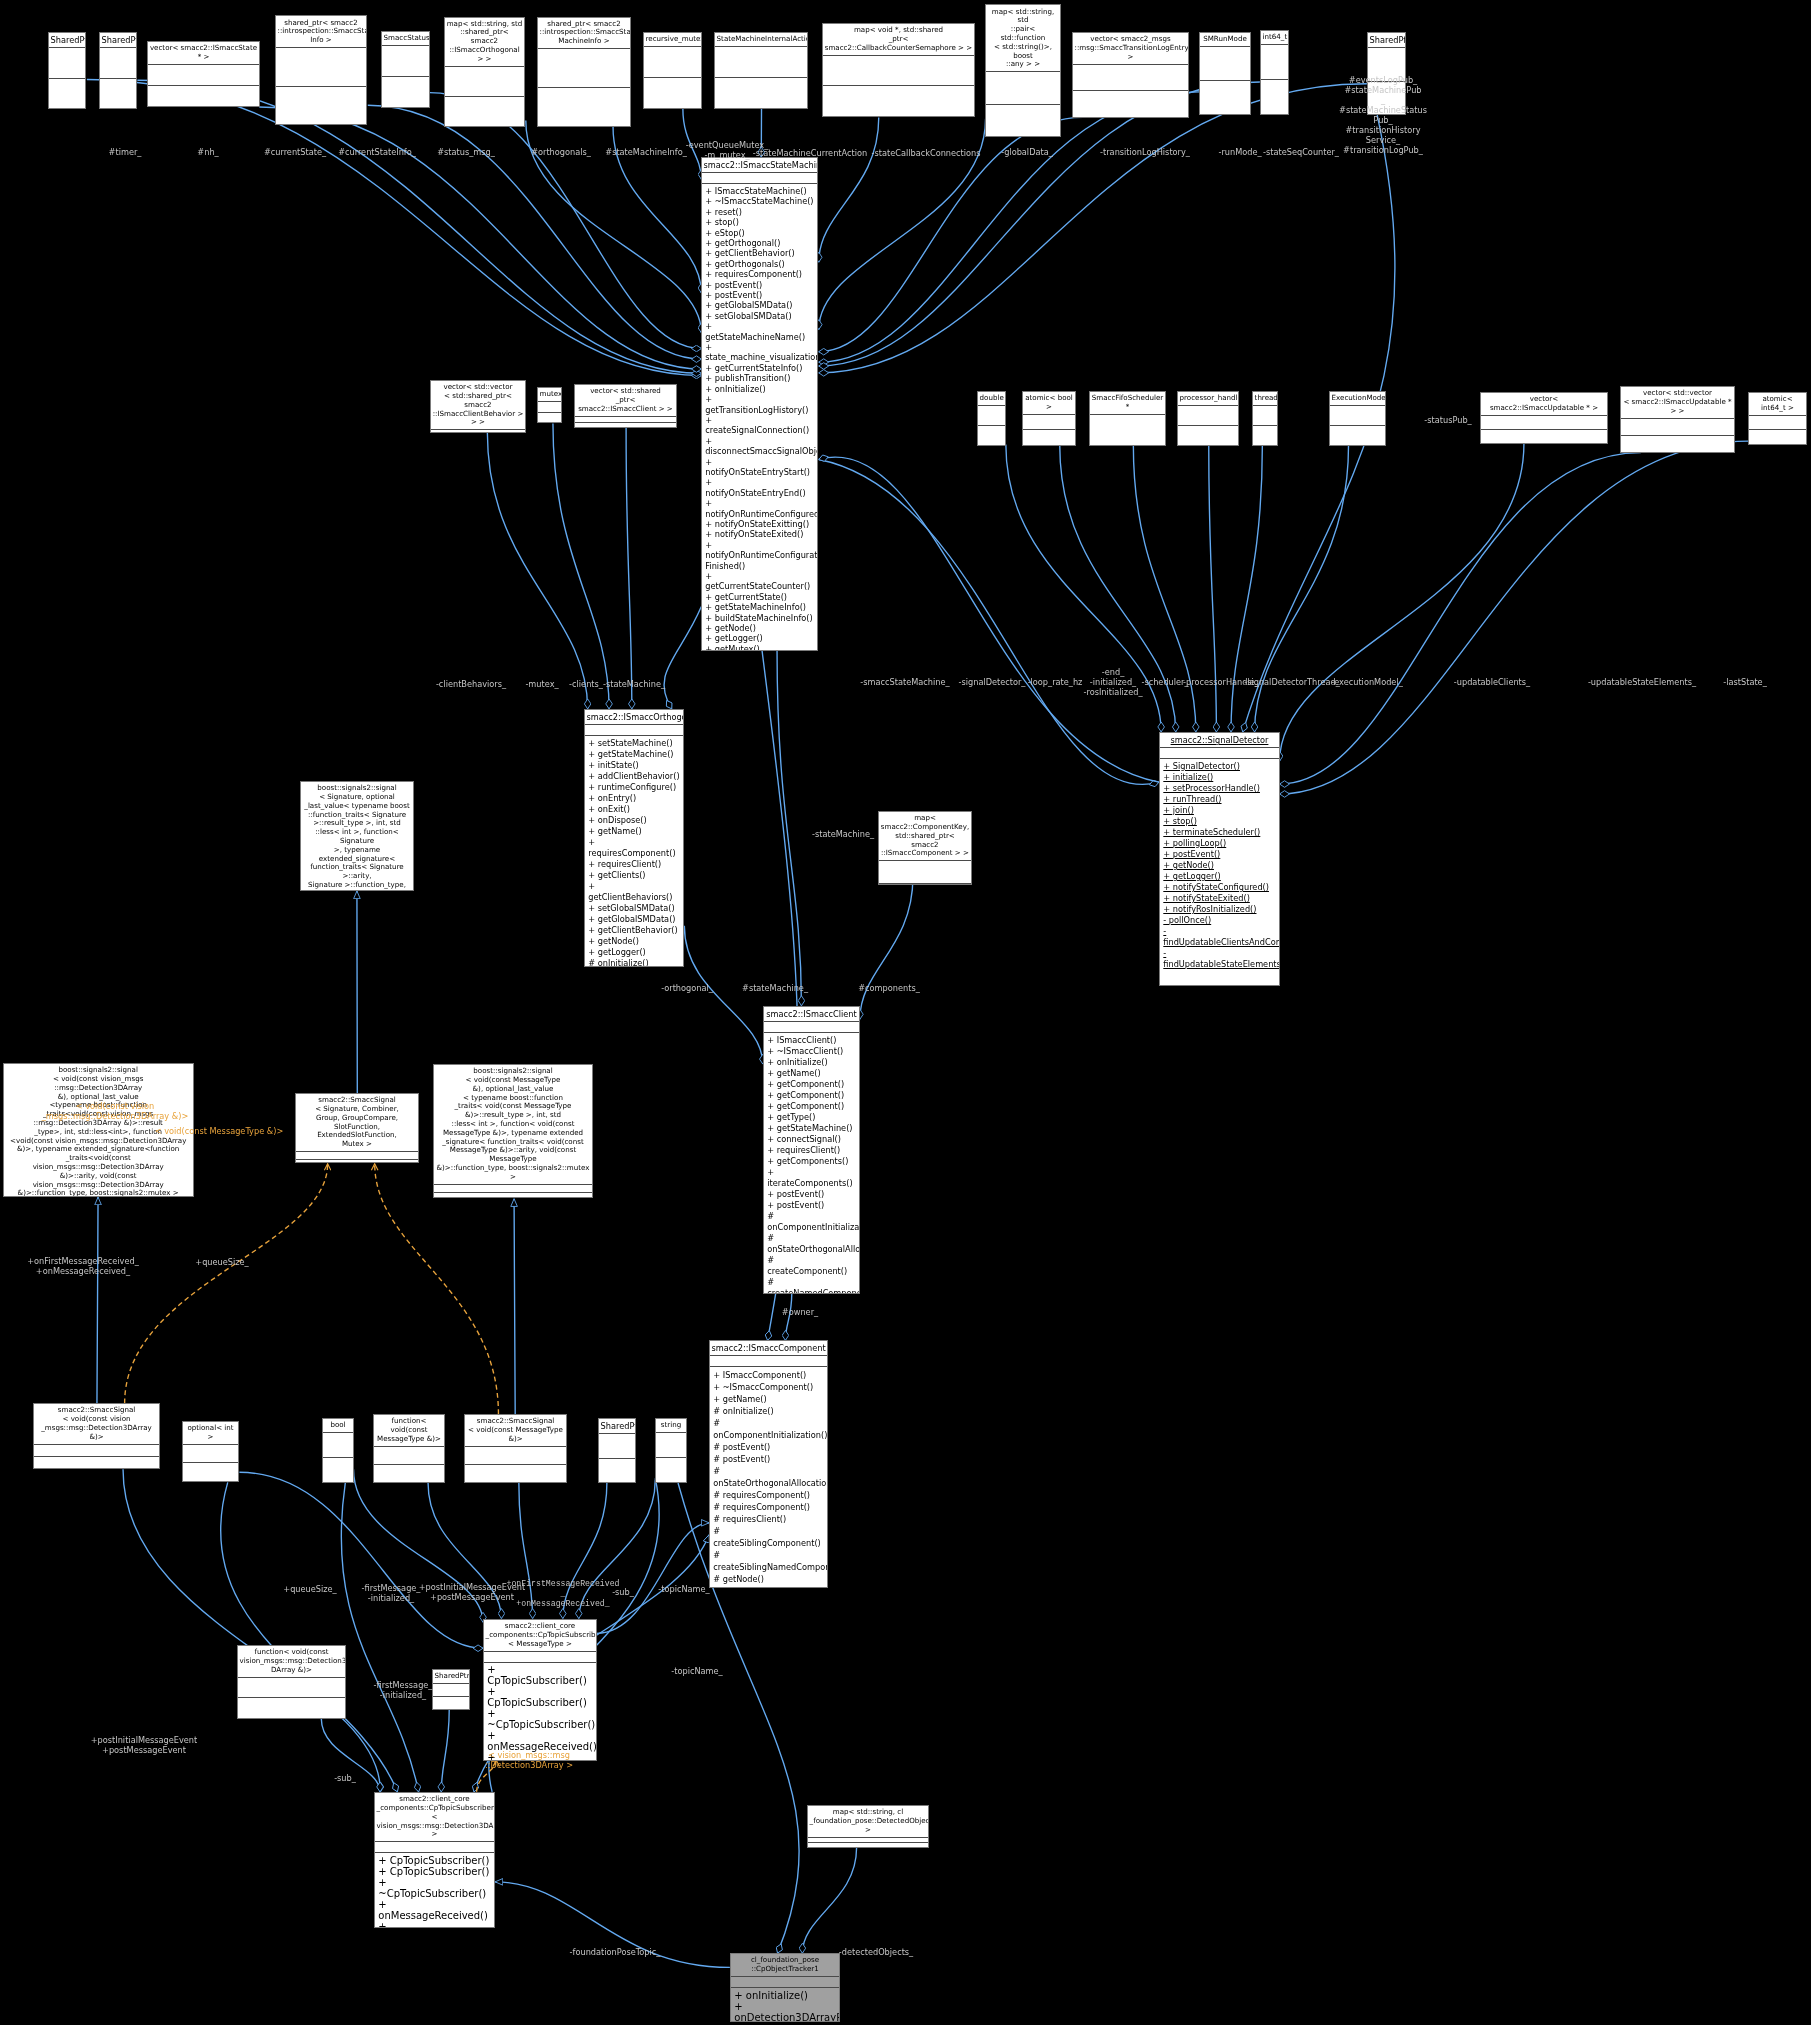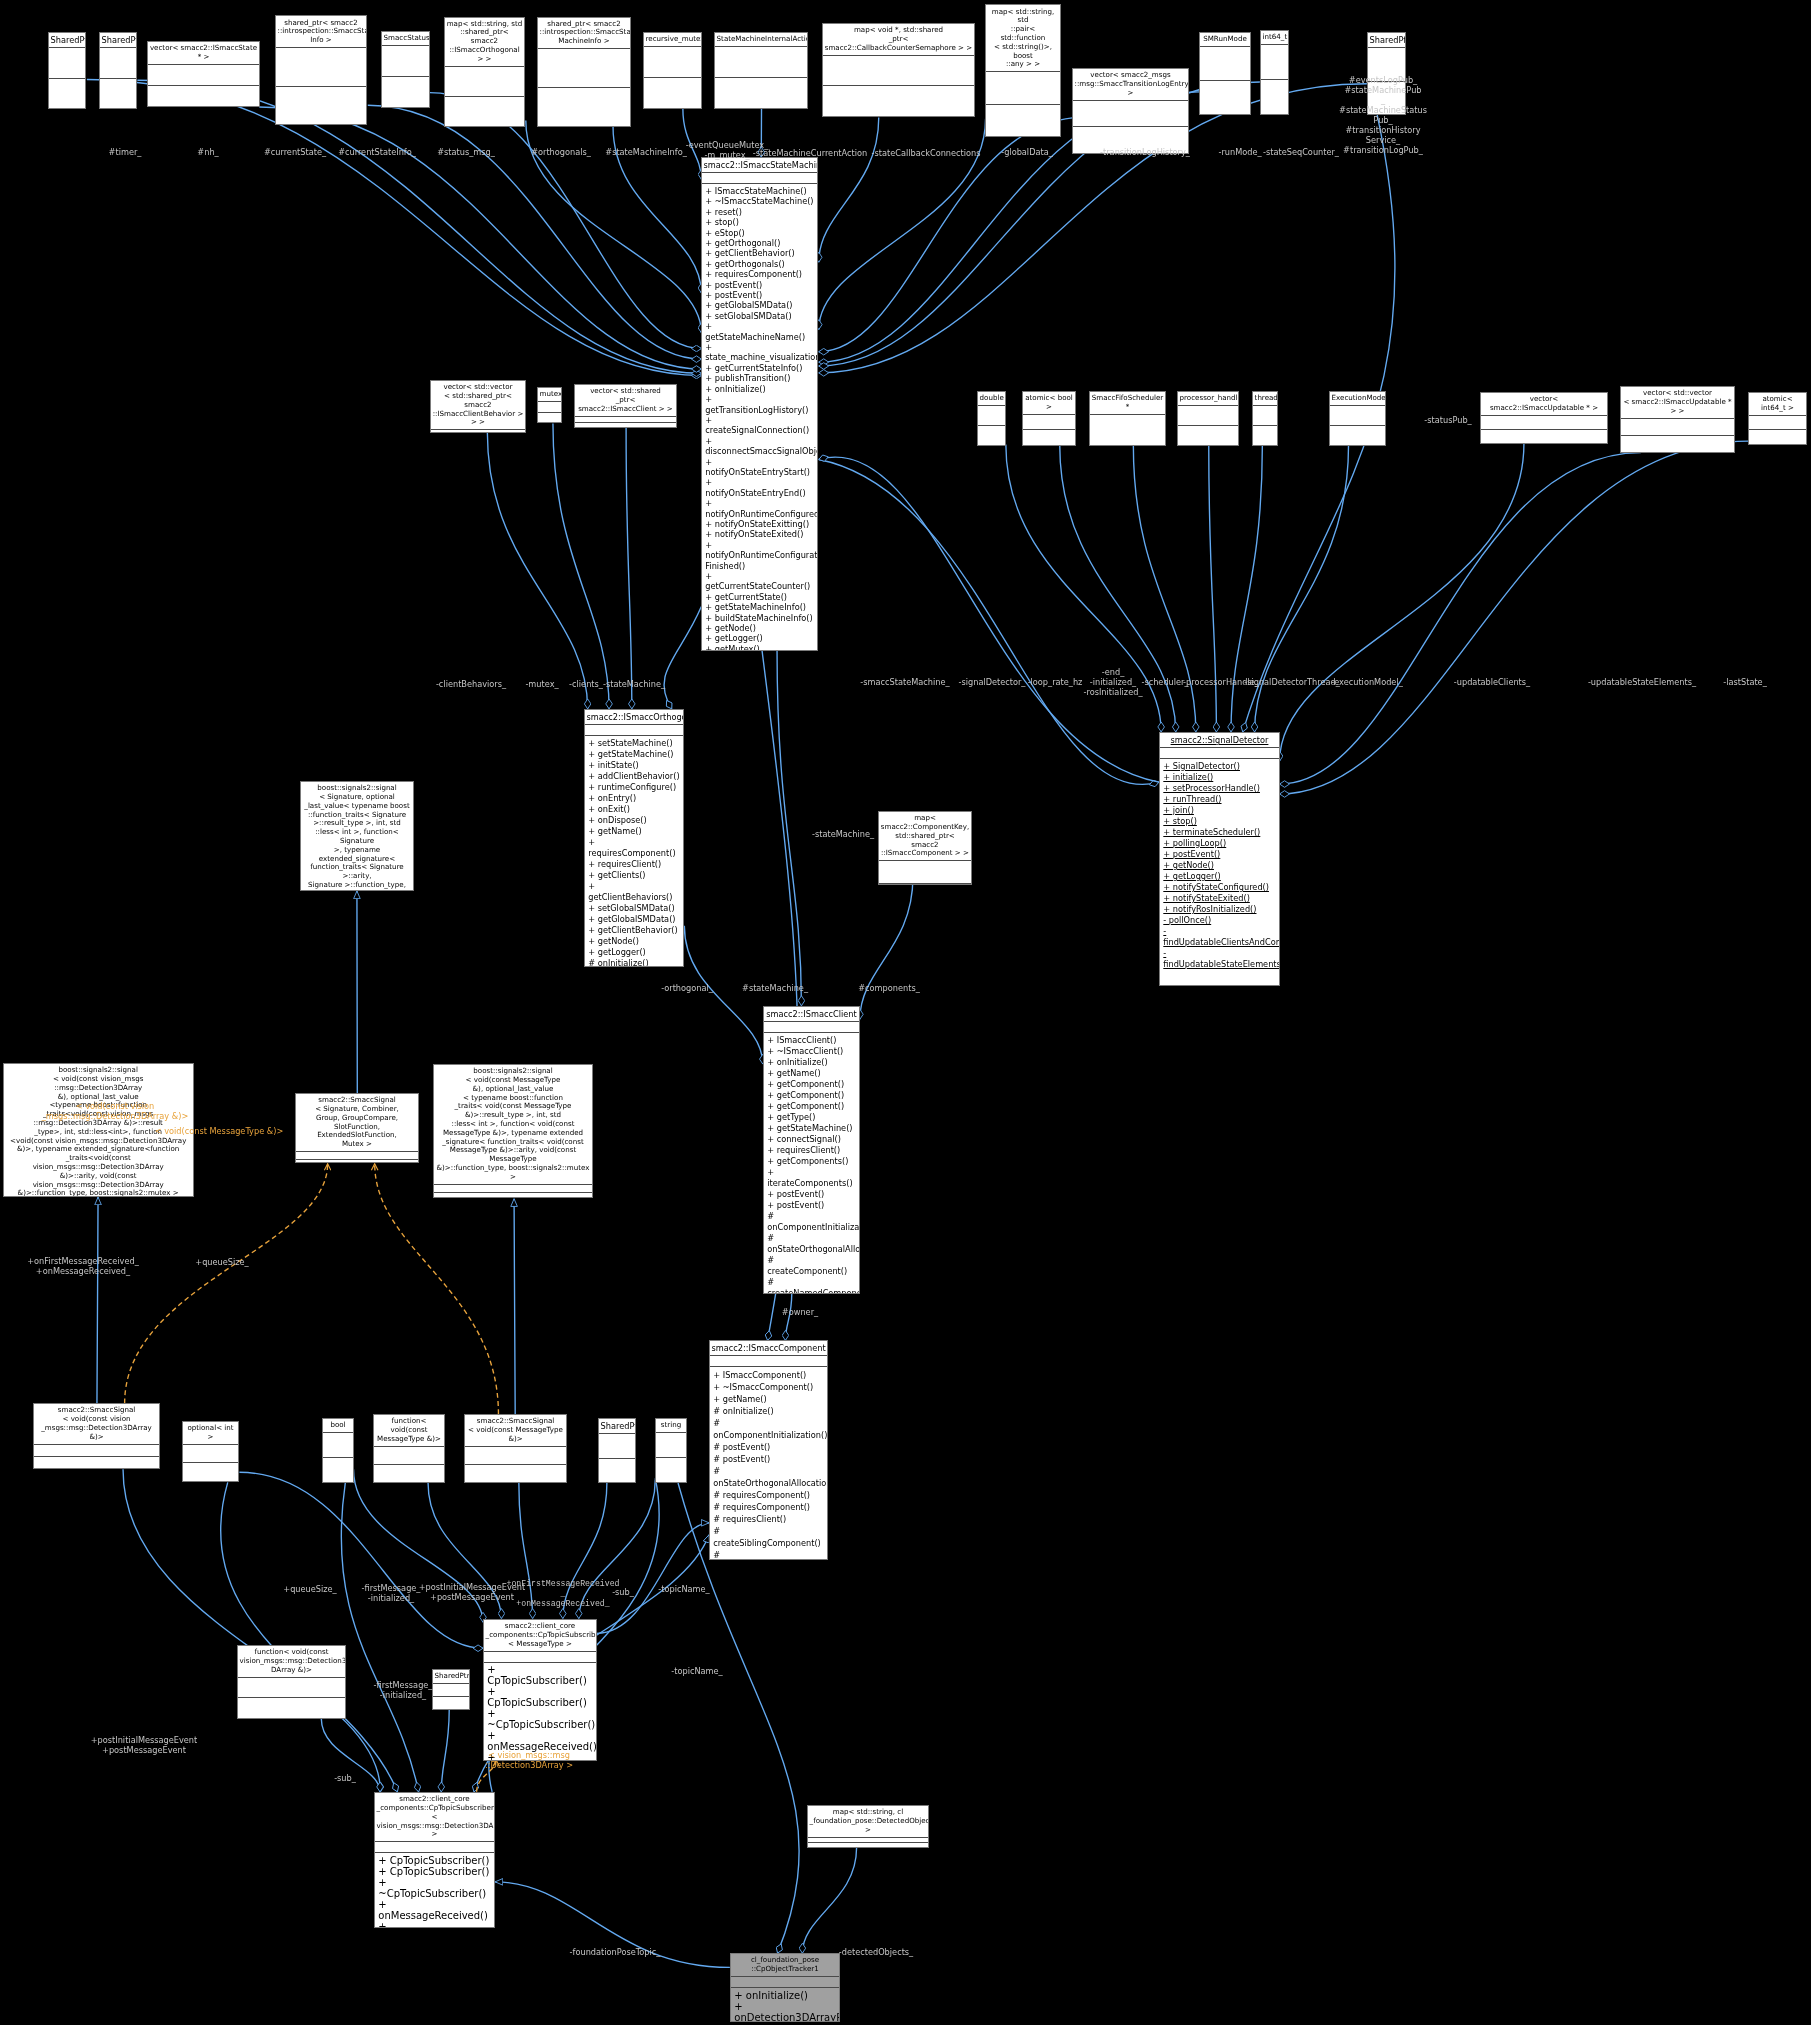--- a/index.html
+++ b/index.html
@@ -158,21 +158,21 @@
         <div class="nd-attrs grow last" style="min-height: 13px;"></div>
       </div>
       <div class="node small" style="left: 985px; top: 4.4px; width: 76px; height: 133px;">
         <div class="nd-title">map&lt; std::string, std
 ::pair&lt; std::function
 &lt; std::string()&gt;, boost
 ::any &gt; &gt;</div>
         <div class="nd-attrs grow" style="min-height: 13px;"></div>
         <div class="nd-attrs grow last" style="min-height: 13px;"></div>
       </div>
-      <div class="node small" style="left: 1072px; top: 32px; width: 117px; height: 86px; margin-top: 36px;">
+      <div class="node small" style="left: 1072px; top: 32px; width: 117px; height: 86px;">
         <div class="nd-title">vector&lt; smacc2_msgs
 ::msg::SmaccTransitionLogEntry &gt;</div>
         <div class="nd-attrs grow" style="min-height: 13px;"></div>
         <div class="nd-attrs grow last" style="min-height: 13px;"></div>
       </div>
       <div class="node small" style="left: 1199px; top: 32px; width: 52px; height: 83px;">
         <div class="nd-title">SMRunMode</div>
         <div class="nd-attrs grow" style="min-height: 13px;"></div>
         <div class="nd-attrs grow last" style="min-height: 13px;"></div>
       </div>
@@ -369,21 +369,21 @@
 # onComponentInitialization()
 # onStateOrthogonalAllocation()
 # createComponent()
 # createNamedComponent()
 # getNode()
 # getLogger()
 - initialize()
 - setStateMachine()
 - setOrthogonal()</div>
       </div>
-      <div class="node" style="left: 709px; top: 1340px; width: 119px; height: 220px;">
+      <div class="node" style="left: 709px; top: 1340px; width: 119px; height: 248px;">
         <div class="nd-title">smacc2::ISmaccComponent</div>
         <div class="nd-attrs" style="flex: 0 0 10px;"></div>
         <div class="nd-methods" style="line-height: 12px;">+ ISmaccComponent()
 + ~ISmaccComponent()
 + getName()
 # onInitialize()
 # onComponentInitialization()
 # postEvent()
 # postEvent()
 # onStateOrthogonalAllocation()

